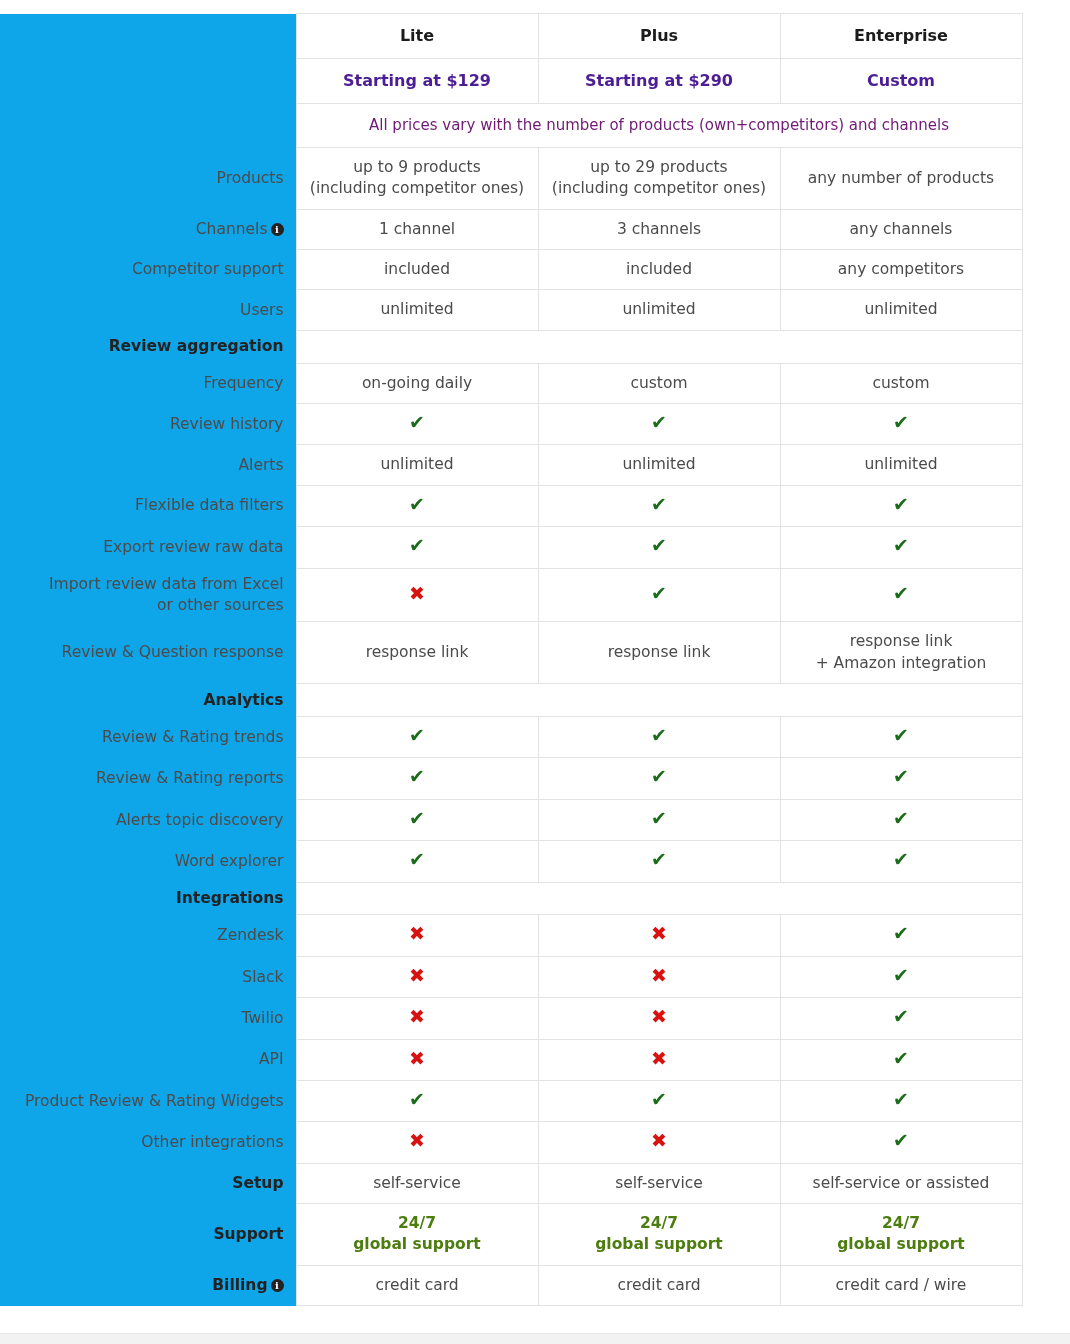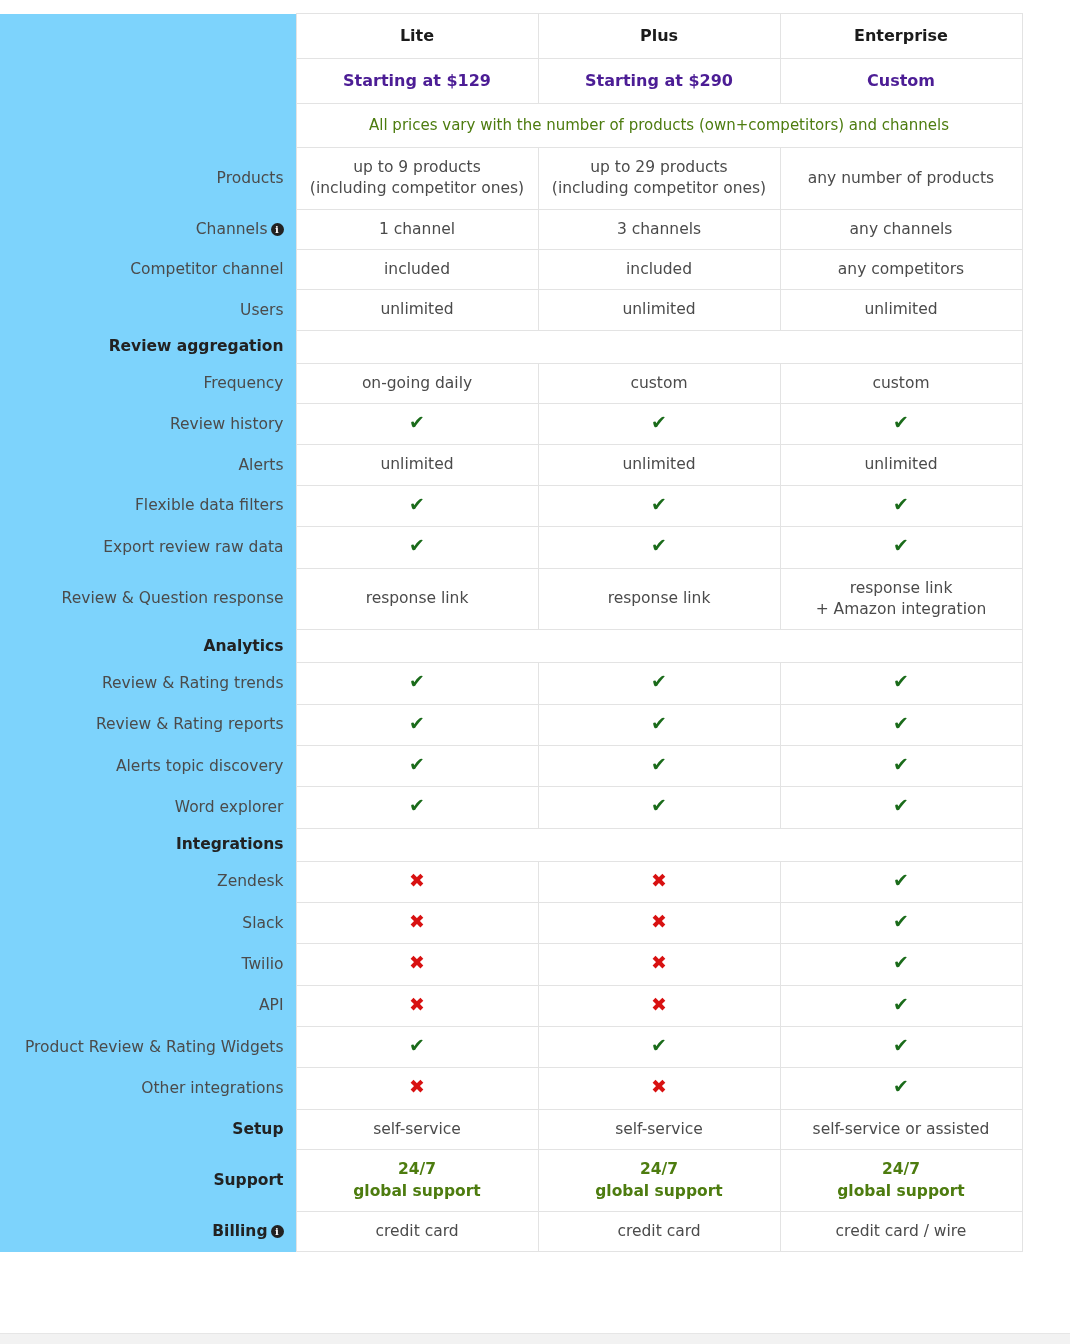--- a/index.html
+++ b/index.html
@@ -48,21 +48,21 @@
 
   
   td.label {
     text-align: right;
     padding: 6px 12px 6px 12px;
     font-size: 15.5px;
     color: #4b4b4b;
     line-height: 1.35;
     vertical-align: middle;
     border: none;
-    background: #7dd3fc;
+    background: #0ea5e9;
   }
   td.label.section {
     font-weight: bold;
     color: #222222;
     font-size: 15.5px;
   }
   td.label.strongrow {
     font-weight: bold;
     color: #222222;
   }
@@ -85,21 +85,21 @@
     padding: 11px 8px;
   }
   td.cell.price {
     font-weight: bold;
     color: #4c1d95;
     font-size: 16px;
     padding: 11px 8px;
   }
   td.cell.note {
     font-size: 15px;
-    color: #4d7c0f;
+    color: #701a75;
     padding: 11px 8px;
   }
   td.cell.bold {
     font-weight: bold;
     color: #4d7c0f;
   }
   td.cell.spacer {
     height: 26px;
     padding: 0;
     border-left: 1px solid #e3e3e3;
@@ -169,21 +169,21 @@
           <td class="cell">up to 29 products<br>(including competitor ones)</td>
           <td class="cell">any number of products</td>
         </tr>
         <tr>
           <td class="label"><span>Channels</span><span class="info-icon">i</span></td>
           <td class="cell">1 channel</td>
           <td class="cell">3 channels</td>
           <td class="cell">any channels</td>
         </tr>
         <tr>
-          <td class="label"><span>Competitor channel</span></td>
+          <td class="label"><span>Competitor support</span></td>
           <td class="cell">included</td>
           <td class="cell">included</td>
           <td class="cell">any competitors</td>
         </tr>
         <tr>
           <td class="label"><span>Users</span></td>
           <td class="cell">unlimited</td>
           <td class="cell">unlimited</td>
           <td class="cell">unlimited</td>
         </tr>
@@ -215,20 +215,26 @@
           <td class="cell"><span class="mark yes">✔</span></td>
           <td class="cell"><span class="mark yes">✔</span></td>
         </tr>
         <tr>
           <td class="label"><span>Export review raw data</span></td>
           <td class="cell"><span class="mark yes">✔</span></td>
           <td class="cell"><span class="mark yes">✔</span></td>
           <td class="cell"><span class="mark yes">✔</span></td>
         </tr>
         <tr>
+          <td class="label"><span>Import review data from Excel<br>or other sources</span></td>
+          <td class="cell"><span class="mark no">✖</span></td>
+          <td class="cell"><span class="mark yes">✔</span></td>
+          <td class="cell"><span class="mark yes">✔</span></td>
+        </tr>
+        <tr>
           <td class="label"><span>Review &amp; Question response</span></td>
           <td class="cell">response link</td>
           <td class="cell">response link</td>
           <td class="cell">response link<br>+ Amazon integration</td>
         </tr>
         <tr>
           <td class="label section"><span>Analytics</span></td>
           <td class="cell spacer" colspan="3"></td>
         </tr>
         <tr>

